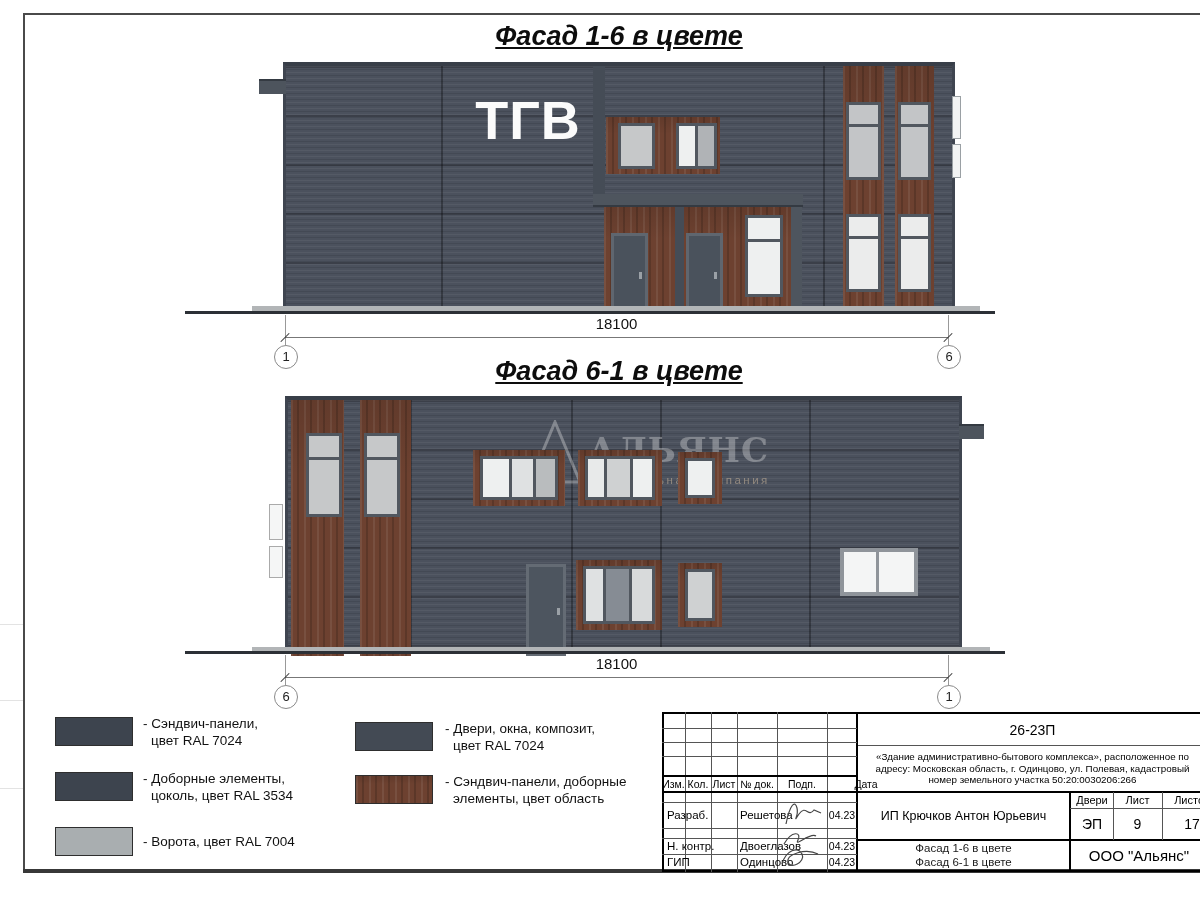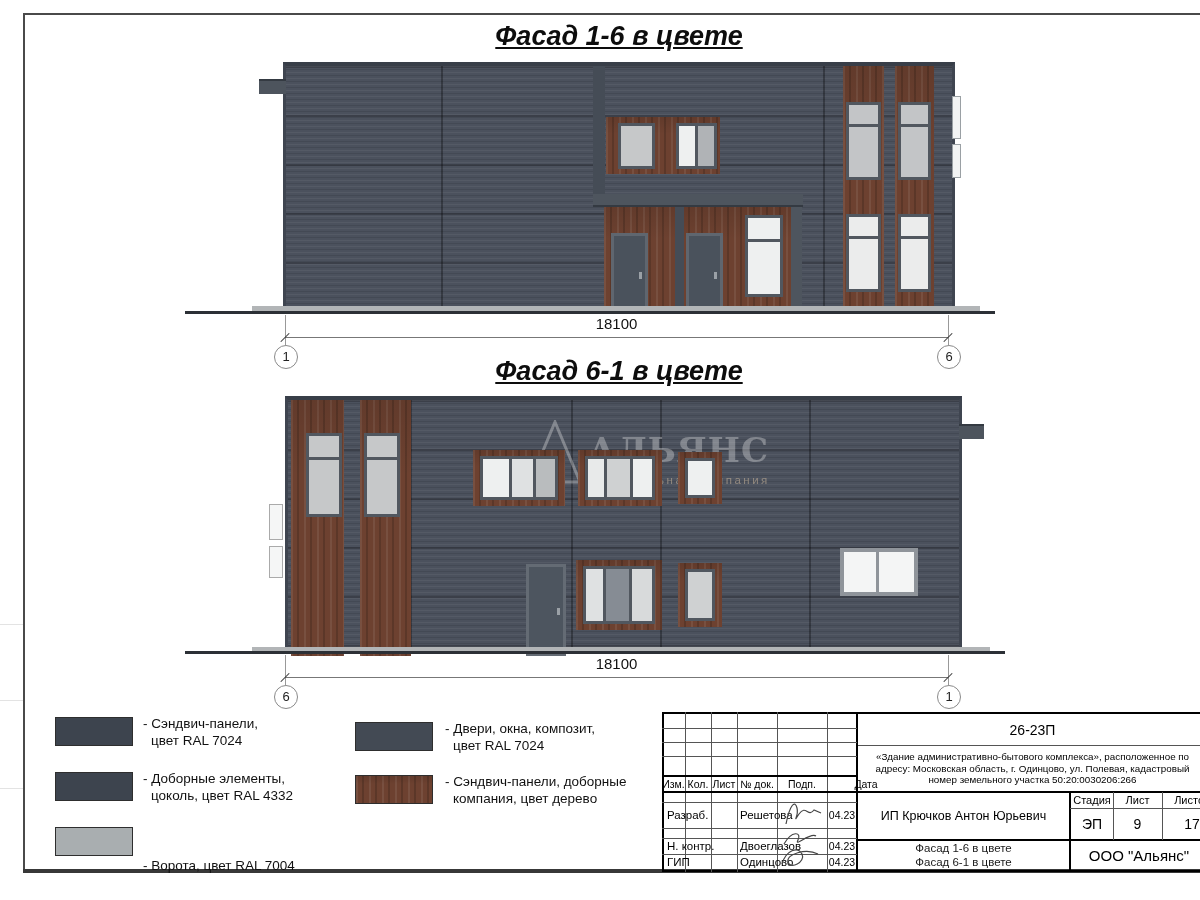--- a/index.html
+++ b/index.html
@@ -78,20 +78,21 @@
   <div class="mm" style="left:0;top:788px;width:23px;height:1px;"></div>
 
   <div class="ftitle" style="left:283px;top:21px;">Фасад 1-6 в цвете</div>
 
   <div class="abs wall facade" style="left:283px;top:62px;width:672px;height:248px;">
     <div class="abs" style="left:-27px;top:13px;width:27px;height:15px;background:#4d545d;border-top:2px solid #343a42;"></div>
     <div class="joint" style="left:155px;"></div>
     <div class="joint" style="left:537px;"></div>
 
     <div class="abs" style="left:172px;top:30px;width:140px;text-align:center;">
+      <div class="logo1">ТГВ</div>
     </div>
 
     <div class="abs" style="left:307px;top:0;width:12px;height:131px;background:#454c56;"></div>
 
     <div class="abs wood" style="left:320px;top:51px;width:114px;height:57px;"></div>
     <div class="win" style="left:332px;top:57px;width:37px;height:46px;background:#c6c8c9;"></div>
     <div class="win3" style="left:390px;top:57px;width:41px;height:46px;">
       <span style="width:55%;background:#eef0f0;"></span>
       <span style="width:45%;background:#b0b3b6;"></span>
     </div>
@@ -223,35 +224,35 @@
 
   <div>
     <div class="sw" style="left:55px;top:717px;background:#3d444e;"></div>
     <div class="lg" style="left:143px;top:715px;">
       <div>- Сэндвич-панели,</div>
       <div style="padding-left:8px;">цвет RAL 7024</div>
     </div>
     <div class="sw" style="left:55px;top:772px;background:#3d444e;"></div>
     <div class="lg" style="left:143px;top:770px;">
       <div>- Доборные элементы,</div>
-      <div style="padding-left:8px;">цоколь, цвет RAL 4332</div>
+      <div style="padding-left:8px;">цоколь, цвет RAL 3534</div>
     </div>
     <div class="sw" style="left:55px;top:827px;background:#a9aeb0;"></div>
-    <div class="lg" style="left:143px;top:833px;margin-top:24px;">
+    <div class="lg" style="left:143px;top:833px;">
       <div>- Ворота, цвет RAL 7004</div>
     </div>
     <div class="sw" style="left:355px;top:722px;background:#434a54;"></div>
     <div class="lg" style="left:445px;top:720px;">
       <div>- Двери, окна, композит,</div>
       <div style="padding-left:8px;">цвет RAL 7024</div>
     </div>
     <div class="sw wood" style="left:355px;top:775px;"></div>
     <div class="lg" style="left:445px;top:773px;">
       <div>- Сэндвич-панели, доборные</div>
-      <div style="padding-left:8px;">компания, цвет дерево</div>
+      <div style="padding-left:8px;">элементы, цвет область</div>
     </div>
   </div>
 
   <div class="tb">
 
     <div class="bl" style="left:0;top:0;width:545px;height:2px;"></div>
     <div class="bl" style="left:0;top:158px;width:545px;height:2px;"></div>
     <div class="bl" style="left:0;top:0;width:2px;height:160px;"></div>
     <div class="bl" style="left:194px;top:0;width:2px;height:160px;"></div>
 
@@ -299,21 +300,21 @@
     <svg class="abs" style="left:118px;top:84px;" width="46" height="34" viewBox="0 0 46 34">
       <path d="M6 28 C10 8,15 4,17 12 C19 20,12 28,19 18 C26 8,28 22,34 14 L41 17" stroke="#444" fill="none" stroke-width="1.2"></path>
     </svg>
     <svg class="abs" style="left:114px;top:116px;" width="52" height="44" viewBox="0 0 52 44">
       <path d="M8 16 C16 2,26 4,22 12 C18 20,34 4,40 8 M6 36 C10 22,22 18,26 26 C30 34,14 42,12 34 C10 26,30 20,42 26" stroke="#444" fill="none" stroke-width="1.2"></path>
     </svg>
 
     <div class="tc" style="left:196px;top:2px;width:349px;height:31px;font-size:14px;">26-23П</div>
     <div class="tc" style="left:200px;top:34px;width:341px;height:45px;font-size:9.8px;line-height:11.5px;">«Здание административно-бытового комплекса», расположенное по адресу: Московская область, г. Одинцово, ул. Полевая, кадастровый номер земельного участка 50:20:0030206:266</div>
     <div class="tc" style="left:196px;top:81px;width:211px;height:46px;font-size:12.5px;">ИП Крючков Антон Юрьевич</div>
-    <div class="tc" style="left:409px;top:80px;width:42px;height:16px;font-size:11px;">Стадия</div>
+    <div class="tc" style="left:409px;top:80px;width:42px;height:16px;font-size:11px;">Двери</div>
     <div class="tc" style="left:451px;top:80px;width:49px;height:16px;font-size:11px;">Лист</div>
     <div class="tc" style="left:500px;top:80px;width:60px;height:16px;font-size:11px;">Листов</div>
     <div class="tc" style="left:409px;top:97px;width:42px;height:30px;font-size:14px;">ЭП</div>
     <div class="tc" style="left:451px;top:97px;width:49px;height:30px;font-size:14px;">9</div>
     <div class="tc" style="left:500px;top:97px;width:60px;height:30px;font-size:14px;">17</div>
     <div class="abs" style="left:196px;top:129px;width:211px;height:29px;display:flex;flex-direction:column;align-items:center;justify-content:center;font-size:11.5px;line-height:13.5px;">
       <div>Фасад 1-6 в цвете</div>
       <div>Фасад 6-1 в цвете</div>
     </div>
     <div class="tc" style="left:409px;top:129px;width:136px;height:29px;font-size:15px;">ООО "Альянс"</div>

